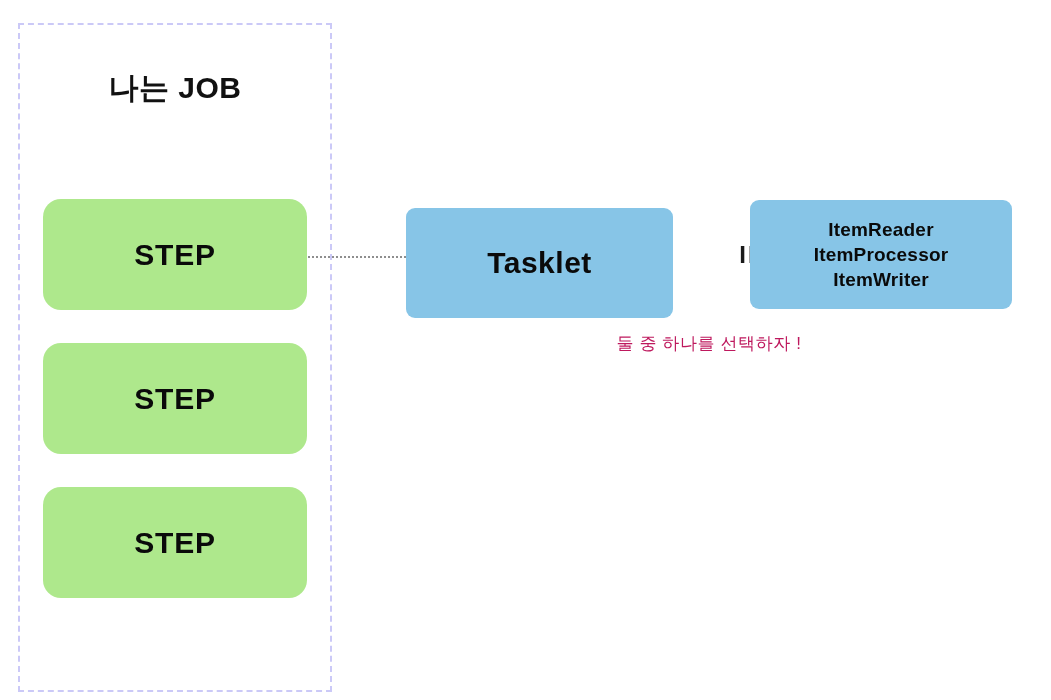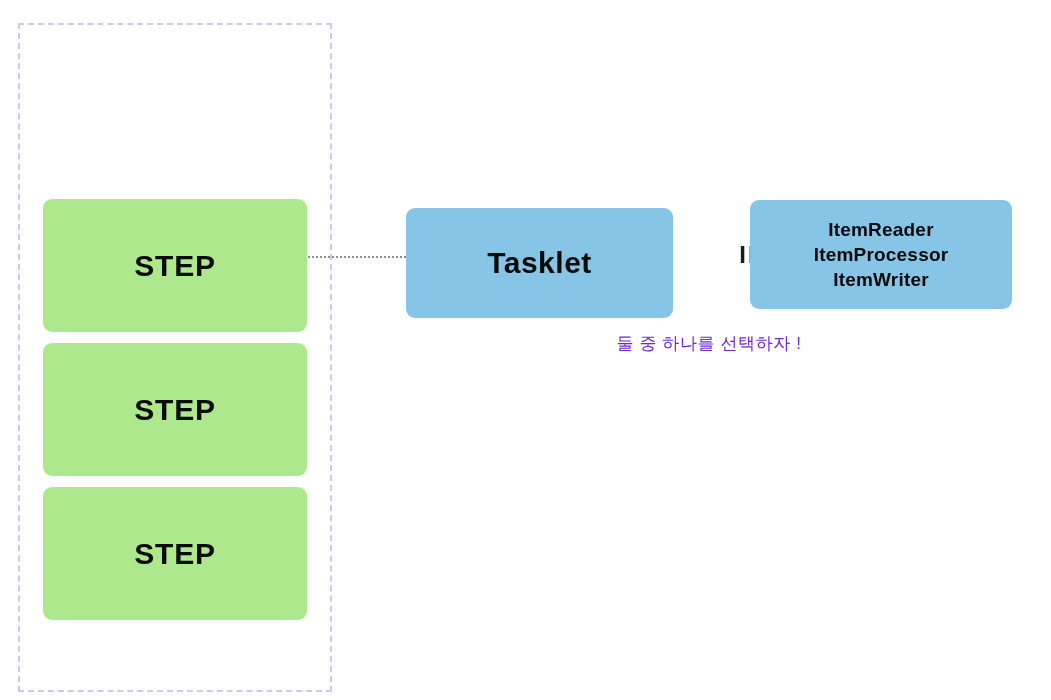--- a/index.html
+++ b/index.html
@@ -45,23 +45,23 @@
     letter-spacing: 0.5px;
     line-height: 40px;
     white-space: nowrap;
   }
 
   
   .step-box {
     position: absolute;
     left: 43px;
     width: 264px;
-    height: 133px;
+    height: 111px;
     background: #aee88c;
-    border-radius: 9px;
+    border-radius: 18px;
     display: flex;
     align-items: center;
     justify-content: center;
   }
   .step-box.s1 { top: 199px; }
   .step-box.s2 { top: 343px; }
   .step-box.s3 { top: 487px; }
 
   .step-label {
     font-size: 30px;
@@ -138,33 +138,34 @@
   }
 
   
   .caption {
     position: absolute;
     left: 406px;
     top: 332px;
     width: 606px;
     text-align: center;
     font-size: 17px;
-    color: #6d28d9;
+    color: #be185d;
     line-height: 24px;
     letter-spacing: 0.6px;
     white-space: nowrap;
   }
 </style>
 </head>
 <body>
 
 <div id="canvas">
 
   <div class="job-container"></div>
 
+  <div class="job-title">나는 JOB</div>
 
   <div class="step-box s1">
     <span class="step-label">STEP</span>
   </div>
 
   <div class="step-box s2">
     <span class="step-label">STEP</span>
   </div>
 
   <div class="step-box s3">

